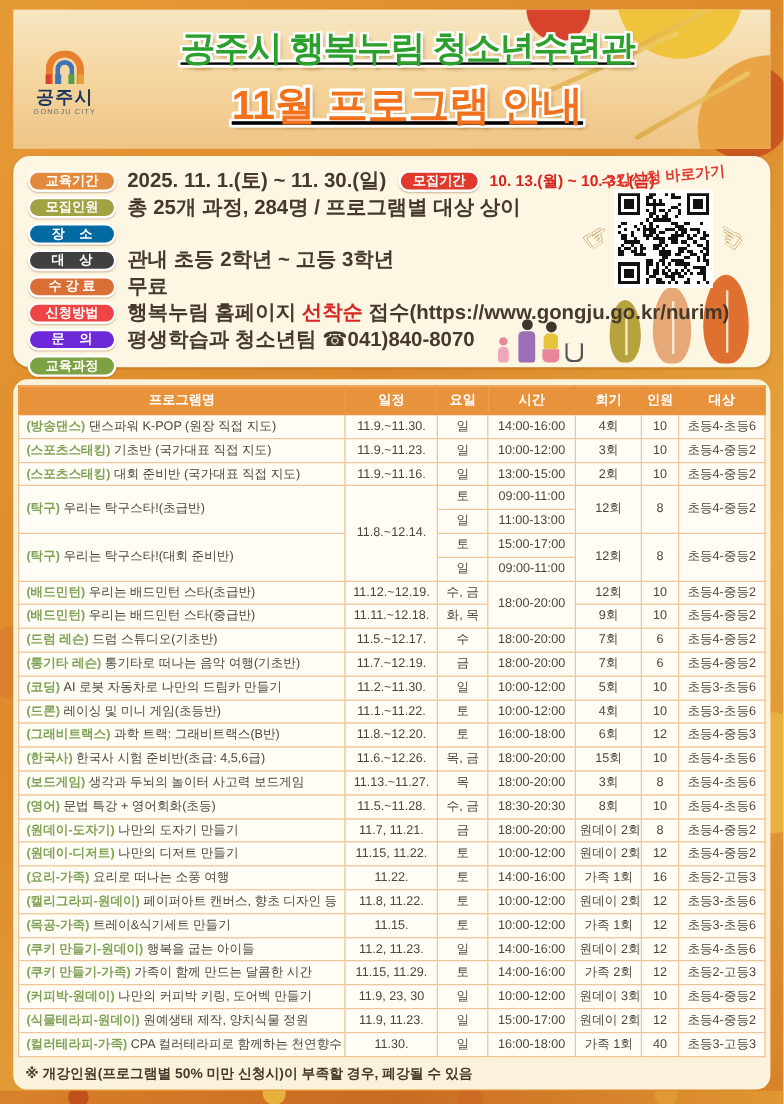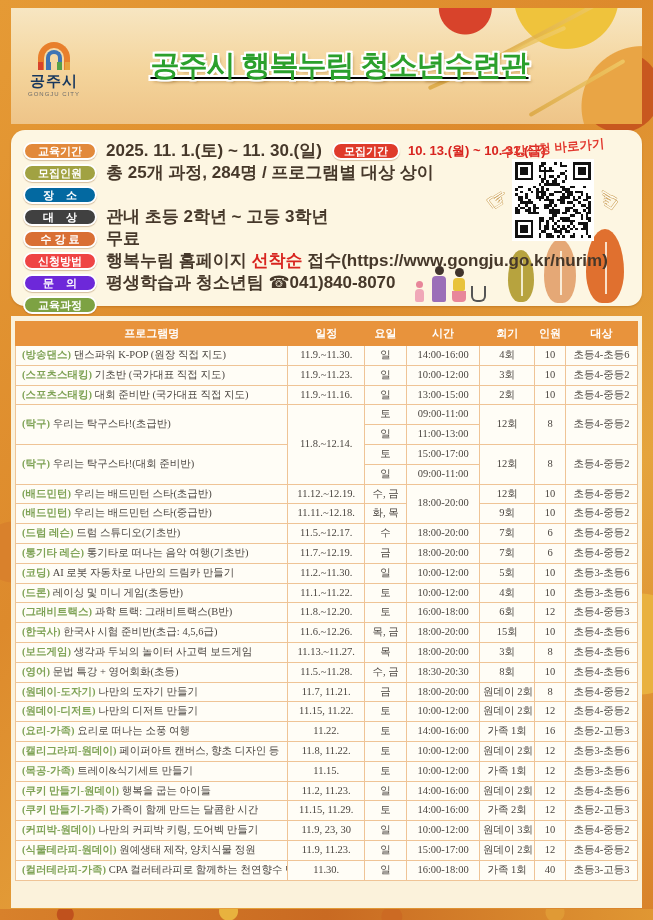--- a/index.html
+++ b/index.html
@@ -82,22 +82,22 @@
 
   
   .tree { position:absolute; border-radius:50% 50% 42% 42% / 58% 58% 42% 42%; z-index:1; }
   .tree::after { content:""; position:absolute; left:50%; top:18%; width:2px; height:70%; background:rgba(255,252,240,.8); }
   .person { position:absolute; z-index:2; }
   .person .head { width:9px; height:9px; border-radius:50%; background:#40342c; margin:0 auto; }
   .person .body { border-radius:4px 4px 2px 2px; margin-top:1px; }
 
   
   .table-panel {
-    margin-top:10px; flex:1; background:#fbf2db; border-radius:0;
-    padding:5px 4px 4px 4px; display:flex; flex-direction:column; overflow:hidden;font-family:Liberation Serif, serif;
+    margin-top:10px; flex:1; background:#fbf2db; border-radius:12px;
+    padding:5px 4px 4px 4px; display:flex; flex-direction:column; overflow:hidden;
   }
   table { width:100%; border-collapse:collapse; table-layout:fixed; }
   thead th {
     background:#e8933c; color:#fff; font-size:11px; font-weight:bold;
     padding:4px 2px; border:1px solid #e8933c;
   }
   thead th + th { border-left:1px solid rgba(255,255,255,.55); }
   tbody td {
     background:#fffdf6; border:1px solid #efc496; font-size:10.5px; color:#4a4540;
     padding:3px 3px; text-align:center; overflow:hidden; white-space:nowrap; line-height:1.22;
@@ -132,20 +132,21 @@
         <div class="tick" style="left:4px; background:#d8432b;"></div>
         <div class="tick" style="left:12px; background:#3f74b5;"></div>
         <div class="tick" style="right:12px; background:#57a047;"></div>
         <div class="tick" style="right:4px; background:#e8a23c;"></div>
       </div>
       <div class="logo-name">공주시</div>
       <div class="logo-sub">GONGJU CITY</div>
     </div>
     <div class="titles">
       <div class="title1">공주시 행복누림 청소년수련관</div>
+      <div class="title2">11월 프로그램 안내</div>
     </div>
   </div>
 
   <div class="info-panel">
     <div class="info-rows" id="info-rows">
         <div class="info-row">
           <span class="pill" style="background: rgb(226, 137, 59);">교육기간</span>
           <span class="info-text">2025. 11. 1.(토) ~ 11. 30.(일)</span>
           <span class="badge-pill" style="background: rgb(223, 58, 43);">모집기간</span>
           <span class="badge-text">10. 13.(월) ~ 10. 31.(금)</span>
@@ -740,16 +741,17 @@
             <td class="name"><span class="prefix">(컬러테라피-가족)</span> CPA 컬러테라피로 함께하는 천연향수 만들기</td>
             <td>11.30.</td>
             <td>일</td>
             <td>16:00-18:00</td>
             <td>가족 1회</td>
             <td>40</td>
             <td>초등3-고등3</td>
           </tr>
         </tbody>
     </table>
+    <div class="note">※ 개강인원(프로그램별 50% 미만 신청시)이 부족할 경우, 폐강될 수 있음</div>
   </div>
 
   <div class="bottom-band"></div>
 </div>
 
 </body></html>

